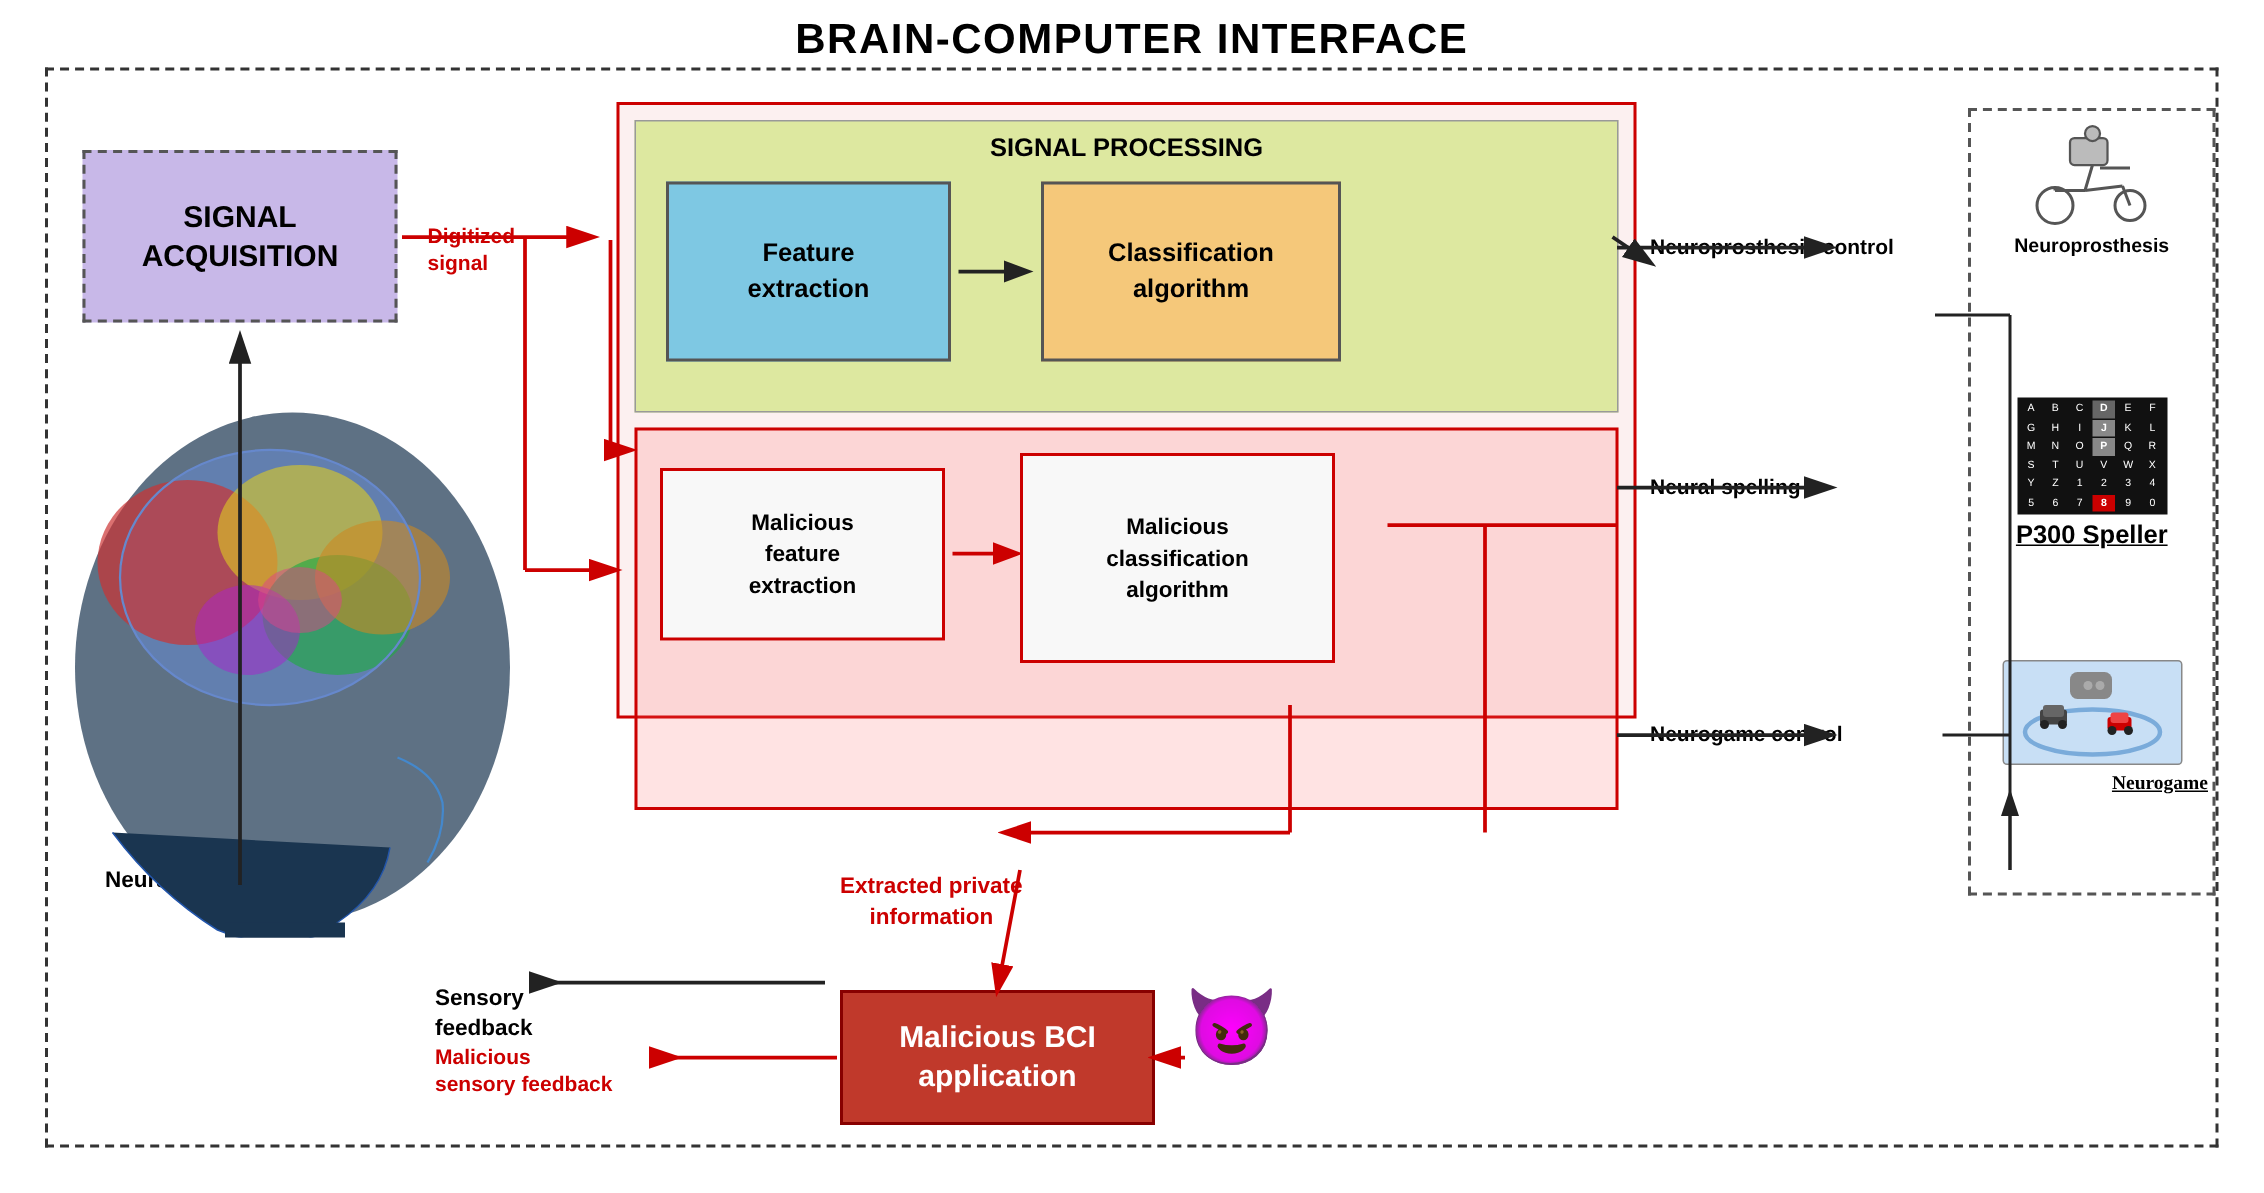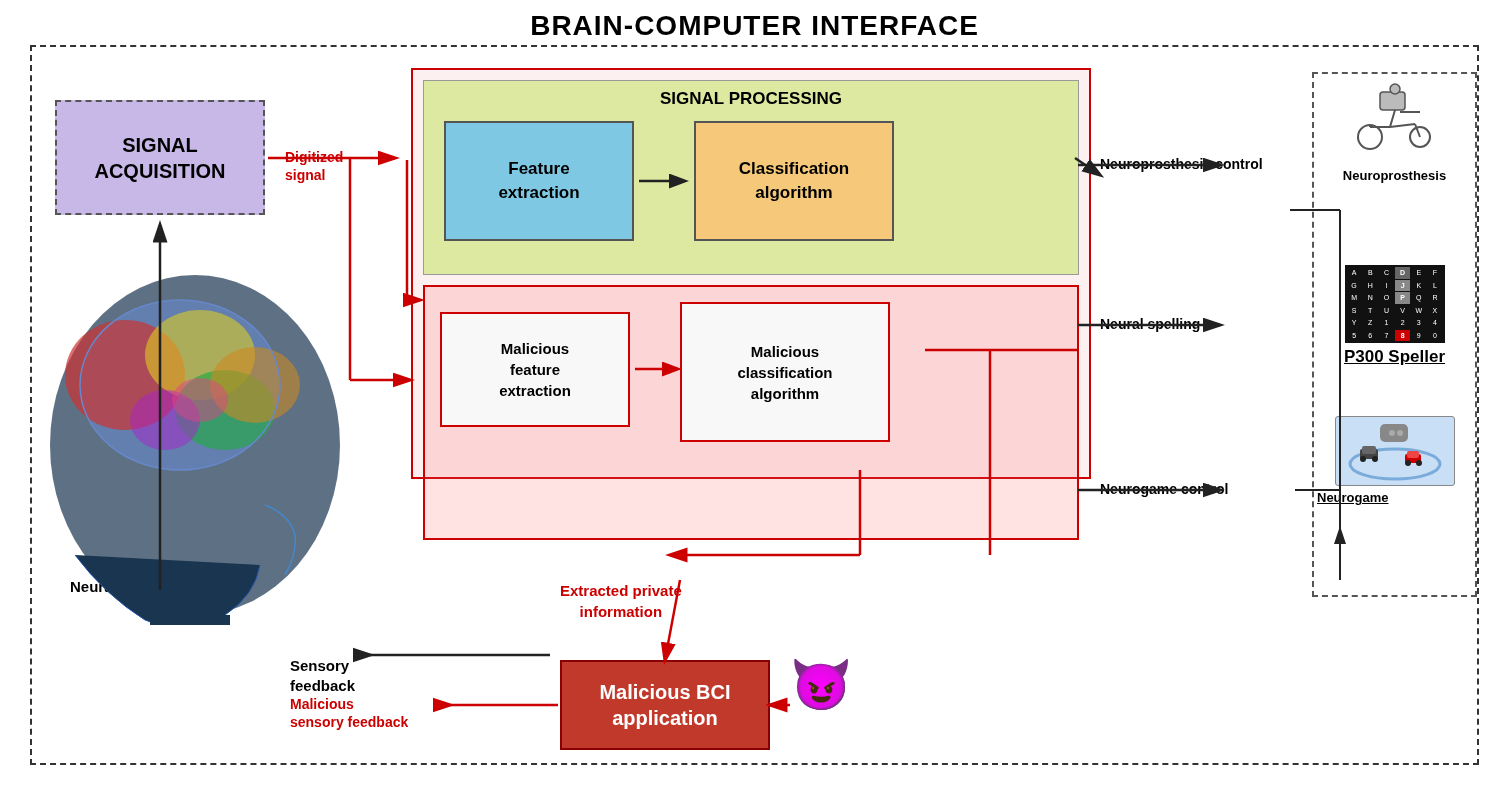--- a/index.html
+++ b/index.html
@@ -158,21 +158,21 @@
       <circle cx="20" cy="55" r="12" fill="none" stroke="#555" stroke-width="2"></circle>
       <circle cx="70" cy="55" r="10" fill="none" stroke="#555" stroke-width="2"></circle>
       <line x1="45" y1="28" x2="40" y2="45" stroke="#555" stroke-width="2"></line>
       <line x1="40" y1="45" x2="20" y2="45" stroke="#555" stroke-width="2"></line>
       <line x1="40" y1="45" x2="65" y2="42" stroke="#555" stroke-width="2"></line>
       <line x1="65" y1="42" x2="70" y2="55" stroke="#555" stroke-width="2"></line>
       <line x1="20" y1="45" x2="20" y2="43" stroke="#555" stroke-width="2"></line>
       <circle cx="45" cy="7" r="5" fill="#bbb" stroke="#555" stroke-width="1.5"></circle>
       <line x1="50" y1="30" x2="70" y2="30" stroke="#555" stroke-width="2"></line>
     </svg>
-    <div style="font-size:13px; font-weight:bold; margin-top:16px;">Neuroprosthesis</div>
+    <div style="font-size:13px; font-weight:bold; margin-top:4px;">Neuroprosthesis</div>
   </div>
 
   <div style="position:absolute; top:265px; right:37px; width:155px; text-align:center;">
     <div class="p300-grid" style="margin:0 auto; background:#111; color:white; width:100px; height:78px; display:grid; grid-template-columns:repeat(6,1fr); grid-template-rows:repeat(6,1fr); font-size:7px; padding:2px; gap:1px;">
 
       <div class="p300-cell">A</div>
       <div class="p300-cell">B</div>
       <div class="p300-cell">C</div>
       <div class="p300-cell highlight" style="background:#666;">D</div>
       <div class="p300-cell">E</div>
@@ -209,21 +209,21 @@
       <div class="p300-cell">5</div>
       <div class="p300-cell">6</div>
       <div class="p300-cell">7</div>
       <div class="p300-cell highlight" style="background:#c00;">8</div>
       <div class="p300-cell">9</div>
       <div class="p300-cell">0</div>
     </div>
     <div style="font-size:17px; font-weight:bold; margin-top:4px; text-decoration:underline;">P300 Speller</div>
   </div>
 
-  <div style="position:absolute; top:416px; right:37px; width:155px; text-align:left;">
+  <div style="position:absolute; top:440px; right:37px; width:155px; text-align:right;font-family:Liberation Serif, serif;">
     <div style="width:120px; height:70px; background:#c8dff5; border:1px solid #888; margin:0 auto; display:flex; align-items:center; justify-content:center; border-radius:3px;">
 
       <svg width="110" height="65" viewBox="0 0 110 65">
         <rect width="110" height="65" fill="#c8dff5"></rect>
 
         <ellipse cx="55" cy="45" rx="45" ry="15" fill="none" stroke="#7aabda" stroke-width="3"></ellipse>
 
         <rect x="20" y="30" width="18" height="10" rx="2" fill="#444"></rect>
         <rect x="22" y="27" width="14" height="8" rx="2" fill="#666"></rect>
         <circle cx="23" cy="40" r="3" fill="#222"></circle>

